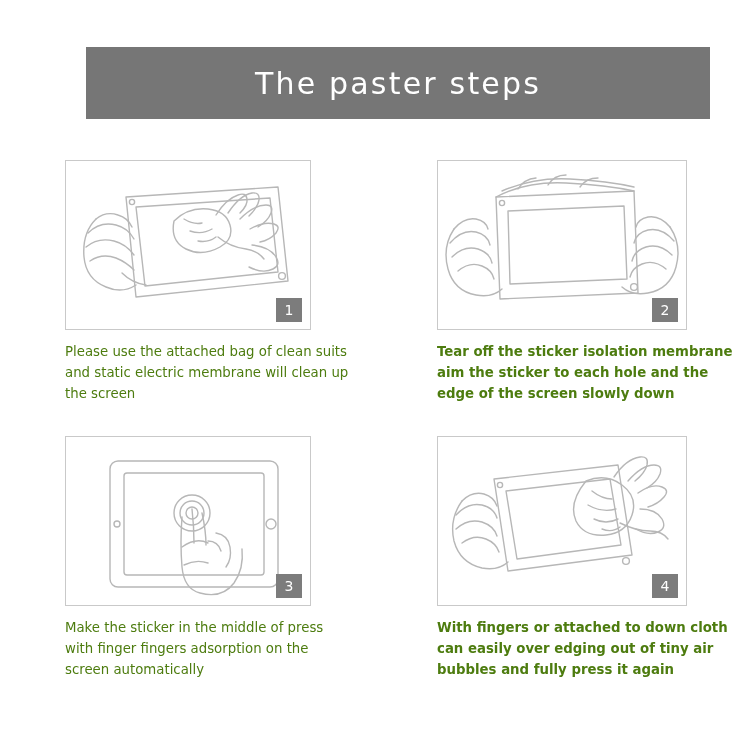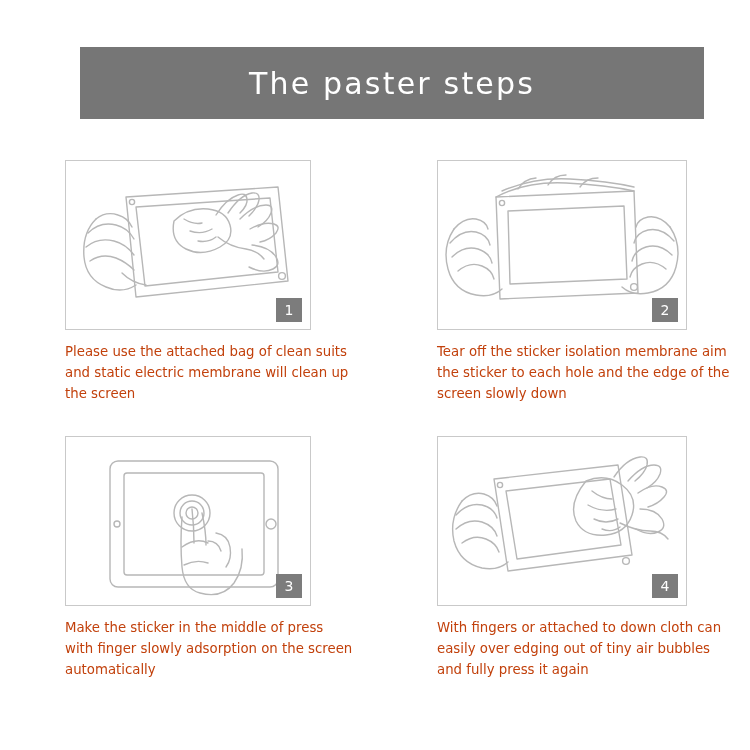--- a/index.html
+++ b/index.html
@@ -17,21 +17,21 @@
     position: relative;
     width: 750px;
     height: 750px;
     background: #ffffff;
     overflow: hidden;
   }
 
   
   .header-band {
     position: absolute;
-    left: 80px;
+    left: 86px;
     top: 47px;
     width: 624px;
     height: 72px;
     background: #767676;
     display: flex;
     align-items: center;
     justify-content: center;
   }
   .header-title {
     color: #ffffff;
@@ -85,25 +85,25 @@
     display: flex;
     align-items: center;
     justify-content: center;
     font-family: "DejaVu Sans", sans-serif;
   }
 
   .caption {
     margin-top: 11px;
     font-size: 13.3px;
     line-height: 21px;
-    color: #c2410c;
+    color: #4d7c0f;
     width: 290px;
     font-family: "DejaVu Sans", sans-serif;
   }
-  .step.right .caption { width: 296px; }
+  .step.right .caption { width: 296px; font-weight: bold; }
 
   .row-gap { height: 32px; }
 
   svg { display: block; }
 </style>
 </head>
 <body>
 
 <div class="page">
 
@@ -203,21 +203,21 @@
               <path d="M116 80 q-2 26 0 50 q2 22 18 26 q22 6 34 -10 q10 -14 8 -34"></path>
               <path d="M136 76 q4 18 4 32"></path>
               <path d="M116 110 q14 -10 26 -4"></path>
               <path d="M150 96 q12 2 14 14 q2 12 -4 20"></path>
               <path d="M142 104 q10 0 13 10"></path>
               <path d="M118 128 q12 -6 24 -2"></path>
             </g>
           </svg>
           <div class="badge">3</div>
         </div>
-        <div class="caption">Make the sticker in the middle of press with finger slowly adsorption on the screen automatically</div>
+        <div class="caption">Make the sticker in the middle of press with finger fingers adsorption on the screen automatically</div>
       </div>
 
       <div class="step right">
         <div class="figure">
           <svg width="248" height="168" viewBox="0 0 248 168">
             <g fill="none" stroke="#b7b7b7" stroke-width="1.4" stroke-linejoin="round" stroke-linecap="round">
 
               <path d="M56 42 L180 28 L194 118 L70 134 Z"></path>
               <path d="M68 54 L172 42 L183 108 L79 122 Z"></path>
               <circle cx="62" cy="48" r="2.6"></circle>

